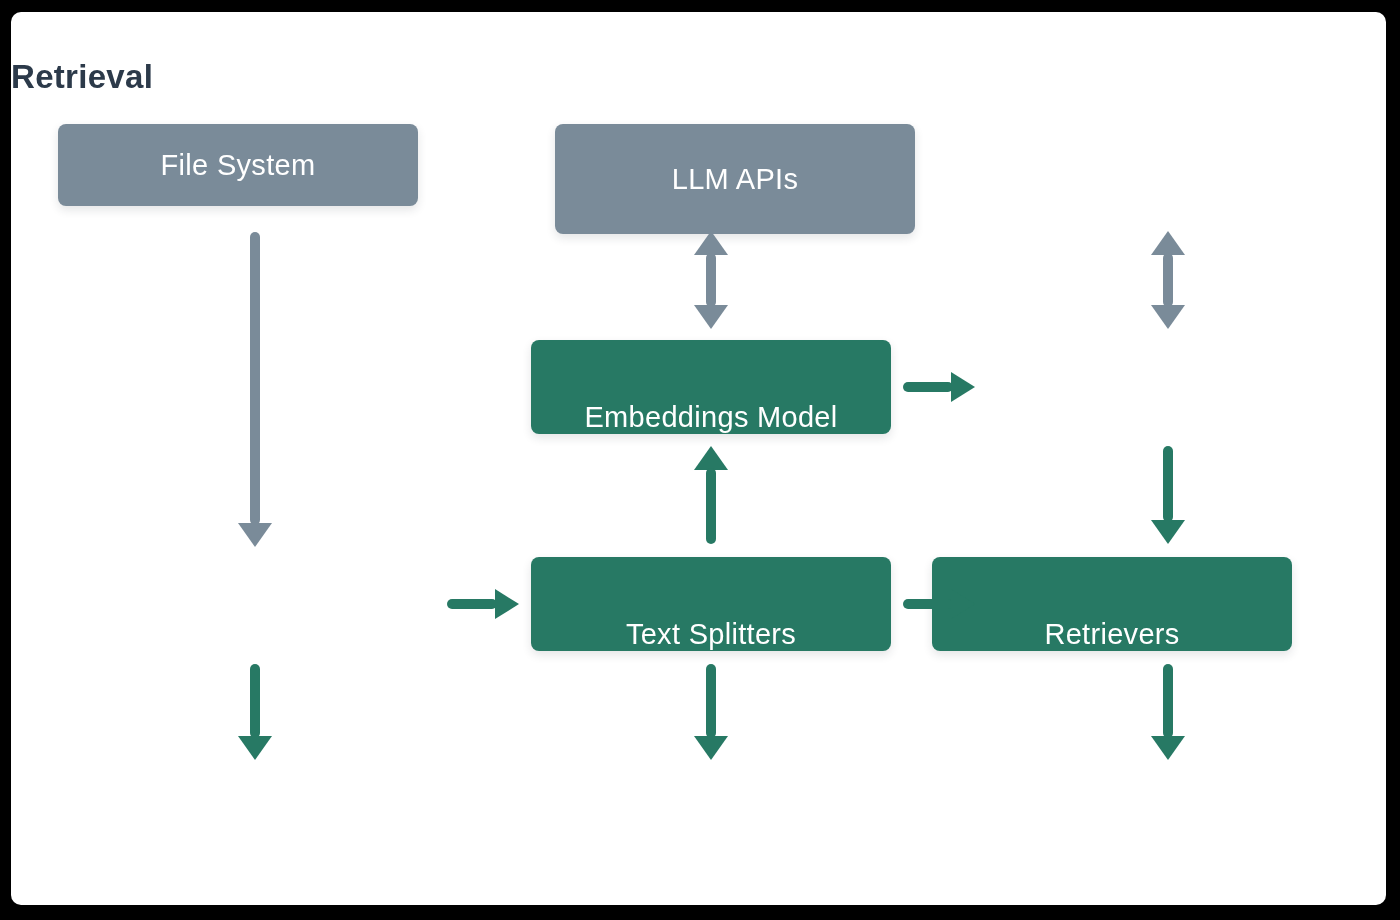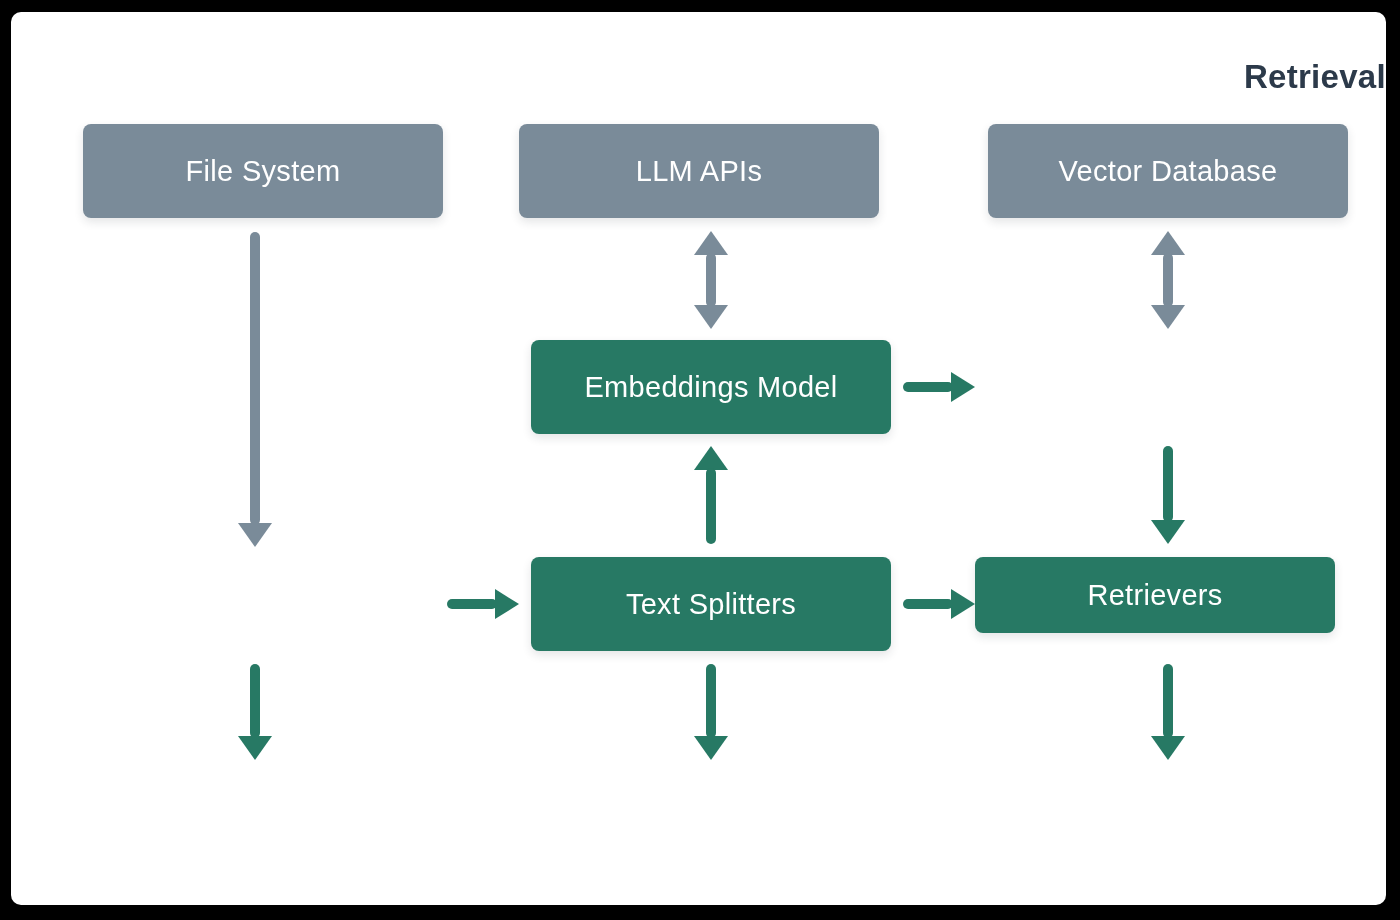--- a/index.html
+++ b/index.html
@@ -18,30 +18,30 @@
     background:var(--color-backdrop);
     font-family:"Liberation Sans","DejaVu Sans",sans-serif;
     position:relative;
   }
   .card{
     position:absolute;left:11px;top:12px;width:1375px;height:893px;
     background:var(--color-canvas);border-radius:10px;
   }
   .diagram-title{
     position:absolute;left:0;top:46px;width:100%;
-    text-align:right;font-size:33px;font-weight:bold;
-    color:var(--color-title-text);letter-spacing:.3px;padding-left:25px;
+    text-align:left;font-size:33px;font-weight:bold;
+    color:var(--color-title-text);letter-spacing:.3px;
   }
   .node{
     position:absolute;display:flex;align-items:center;justify-content:center;
     border-radius:8px;color:#fff;font-size:29px;font-weight:500;
     letter-spacing:.3px;box-shadow:0 4px 10px rgba(30,40,50,.12);
   }
   .node.source{background:var(--color-source-box);}
-  .node.component{background:var(--color-component-box);}
+  .node.component{background:var(--color-component-box);align-items:flex-end;}
   .node.business{background:var(--color-business-box);}
 
   
   .arrow{position:absolute;}
   .arrow.gray{--ac:var(--color-arrow-gray);}
   .arrow.green{--ac:var(--color-arrow-green);}
   .va{width:34px;display:flex;flex-direction:column;align-items:center;}
   .va .stem{width:10px;flex:1;background:var(--ac);border-radius:5px;}
   .head-down{width:0;height:0;border-left:17px solid transparent;border-right:17px solid transparent;border-top:24px solid var(--ac);margin-top:-2px;}
   .head-up{width:0;height:0;border-left:17px solid transparent;border-right:17px solid transparent;border-bottom:24px solid var(--ac);margin-bottom:-2px;}
@@ -49,38 +49,35 @@
   .ha .stem{height:10px;flex:1;background:var(--ac);border-radius:5px;}
   .head-right{width:0;height:0;border-top:15px solid transparent;border-bottom:15px solid transparent;border-left:24px solid var(--ac);margin-left:-2px;}
 </style>
 </head>
 <body>
 
 <div class="card">
 
   <div class="diagram-title">Retrieval</div>
 
-  <div class="node source" style="left:72px;top:112px;width:360px;height:94px">
+  <div class="node source" style="left:47px;top:112px;width:360px;height:82px">
     <span>File System</span>
   </div>
-  <div class="node source" style="left:508px;top:112px;width:360px;height:94px">
+  <div class="node source" style="left:544px;top:112px;width:360px;height:110px">
     <span>LLM APIs</span>
-  </div>
-  <div class="node source" style="left:977px;top:112px;width:360px;height:94px">
-    <span>Vector Database</span>
   </div>
 
   <div class="node component" style="left:520px;top:328px;width:360px;height:94px">
     <span>Embeddings Model</span>
   </div>
 
   <div class="node component" style="left:520px;top:545px;width:360px;height:94px">
     <span>Text Splitters</span>
   </div>
-  <div class="node component" style="left:964px;top:545px;width:360px;height:76px">
+  <div class="node component" style="left:921px;top:545px;width:360px;height:94px">
     <span>Retrievers</span>
   </div>
 
 
   <div class="arrow va gray" style="left:227px;top:220px;height:315px">
     <div class="stem"></div>
       <div class="head-down"></div>
   </div>
 
   <div class="arrow va gray" style="left:683px;top:219px;height:98px">

